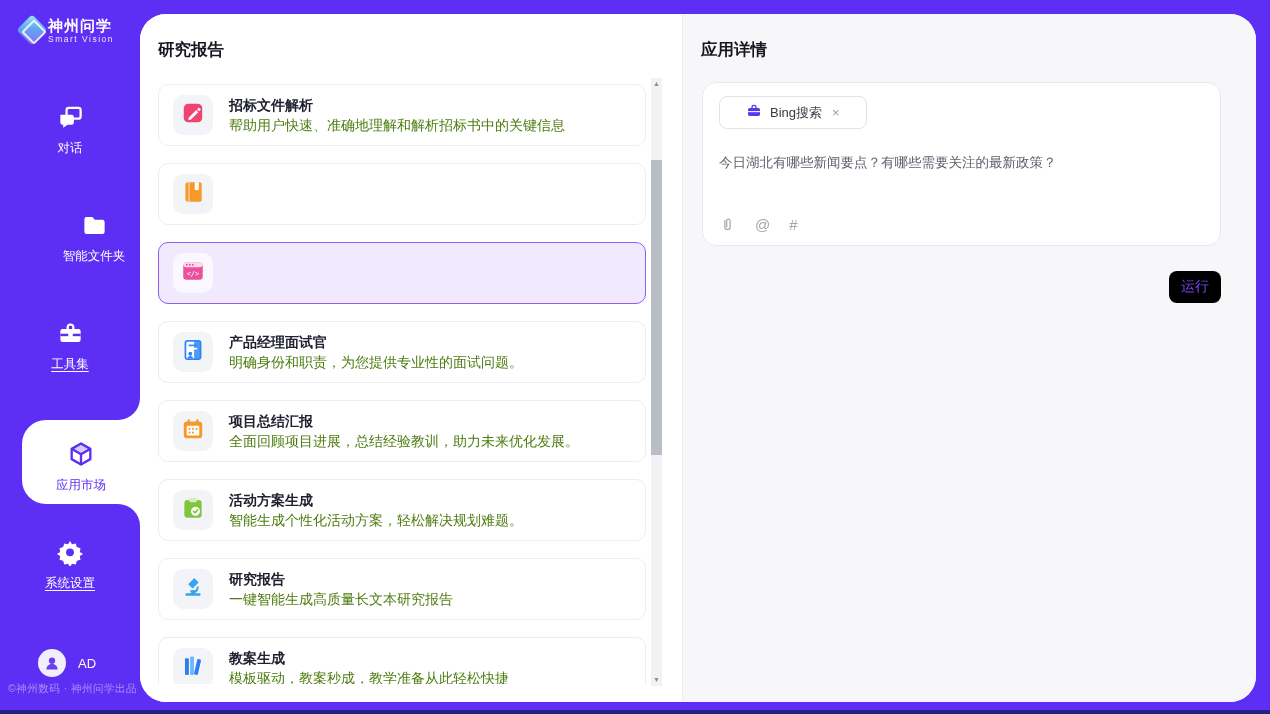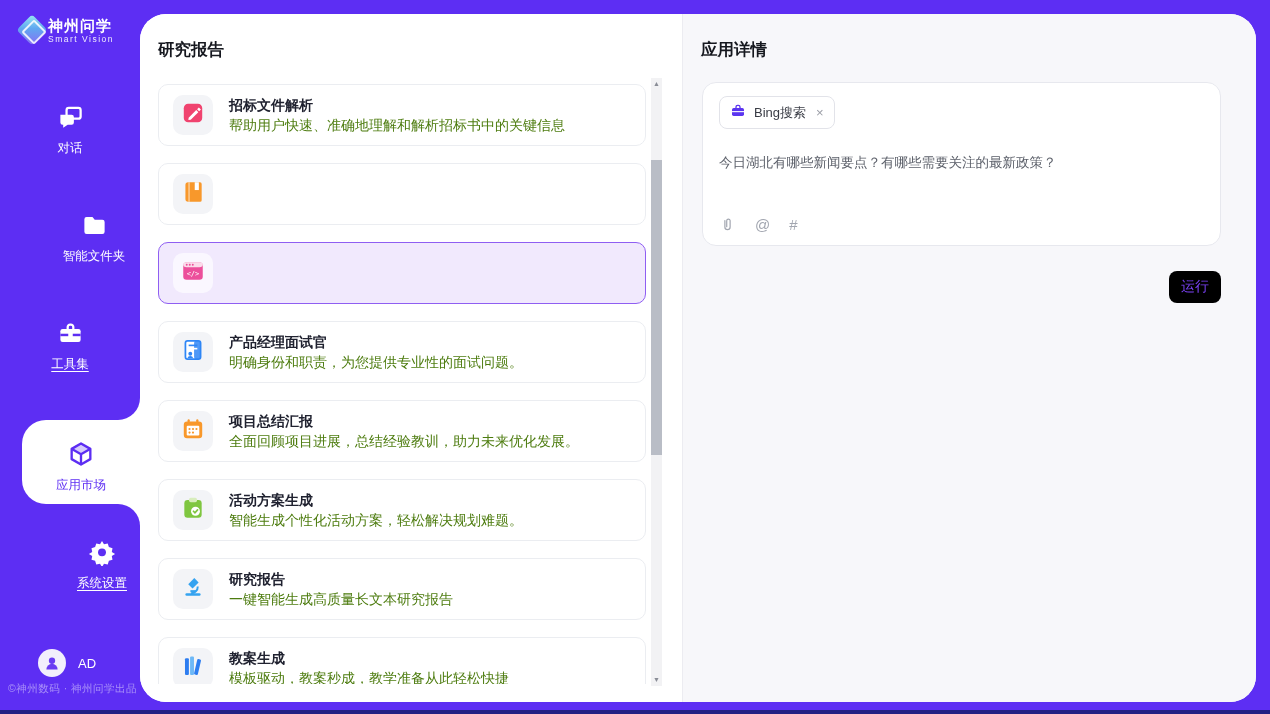--- a/index.html
+++ b/index.html
@@ -52,21 +52,21 @@
   
   .sb-track{position:absolute;top:64px;right:20px;width:11px;height:608px;background:#f2f2f4;}
   .sb-arrow{position:absolute;left:0;width:11px;height:12px;font-size:7px;color:#8a8d96;text-align:center;line-height:12px;cursor:pointer;}
   .sb-arrow.up{top:0;} .sb-arrow.down{bottom:0;}
   .sb-thumb{position:absolute;left:0;top:82px;width:11px;height:295px;background:#b9bdc6;cursor:pointer;}
   
   .panel-detail{flex:1;background:#f7f7fa;border-left:1px solid #ececf1;position:relative;}
   .detail-card{position:absolute;left:19px;right:35px;top:68px;height:164px;background:#fff;
     border:1px solid #e7e8ee;border-radius:14px;box-sizing:border-box;padding:13px 16px;}
   .chip{display:inline-flex;align-items:center;gap:8px;border:1px solid #e2e3e9;border-radius:8px;
-    background:#fff;padding:6px 10px;font-size:13px;color:#383b44;cursor:pointer;}
+    background:#fff;padding:6px 26px;font-size:13px;color:#383b44;cursor:pointer;}
   .chip-close{color:#9a9da6;font-size:13px;margin-left:2px;cursor:pointer;}
   .query{margin-top:24px;font-size:13.5px;color:#5c606a;line-height:19px;cursor:text;}
   .composer-icons{position:absolute;left:16px;bottom:12px;display:flex;align-items:center;gap:19px;color:#a2a6b0;}
   .composer-icons .ci{font-size:15px;line-height:16px;cursor:pointer;display:inline-flex;align-items:center;}
   .run-btn{position:absolute;right:35px;top:257px;width:52px;height:32px;border:none;border-radius:8px;
     background:#000000;color:#7b42f6;font-size:14px;cursor:pointer;font-family:inherit;display:flex;align-items:center;justify-content:center;}
 </style>
 </head>
 <body>
 
@@ -103,21 +103,21 @@
         <div class="nav-item bubble" style="top: 420px;">
           <div class="cv top"></div>
       <div class="cv bot"></div>
       <div style="padding-top:20px;"><span class="nav-icon"><svg width="28" height="28" viewBox="0 0 24 24">
                 <path d="M12 3l8 4.6v8.8L12 21l-8-4.6V7.6z" fill="none" stroke="#5d2ef3" stroke-width="2" stroke-linejoin="round"></path>
                 <path d="M4.2 7.8L12 12.2l7.8-4.4M12 12.2V21" fill="none" stroke="#5d2ef3" stroke-width="2" stroke-linejoin="round"></path>
                 <path d="M12 3l8 4.6-8 4.6-8-4.6z" fill="#5d2ef3" opacity=".25"></path>
               </svg></span>
       <span class="nav-label">应用市场</span></div>
         </div>
-        <div class="nav-item" style="top: 538px; padding-left: 32px;"><span class="nav-icon"><svg width="28" height="28" viewBox="0 0 24 24">
+        <div class="nav-item" style="top: 538px;"><span class="nav-icon"><svg width="28" height="28" viewBox="0 0 24 24">
               <path d="M12 2.5l1.7 2.8 3.2-.6 1 3.1 3.1 1-.6 3.2 2.8 1.7-2.8 1.7.6 3.2-3.1 1-1 3.1-3.2-.6-1.7 2.8-1.7-2.8-3.2.6-1-3.1-3.1-1 .6-3.2-2.8-1.7 2.8-1.7-.6-3.2 3.1-1 1-3.1 3.2.6z" fill="#fff"></path>
               <circle cx="12" cy="12.3" r="3.4" fill="#5d2ef3"></circle>
             </svg></span>
       <span class="nav-label u">系统设置</span></div>
       </nav>
     <div class="user-row">
       <div class="avatar" id="avatar-icon">
           <svg width="18" height="18" viewBox="0 0 24 24">
             <circle cx="12" cy="9" r="4.2" fill="#6a3df2"></circle>
             <path d="M4.5 20.5a7.5 7.5 0 0 1 15 0z" fill="#6a3df2"></path>

